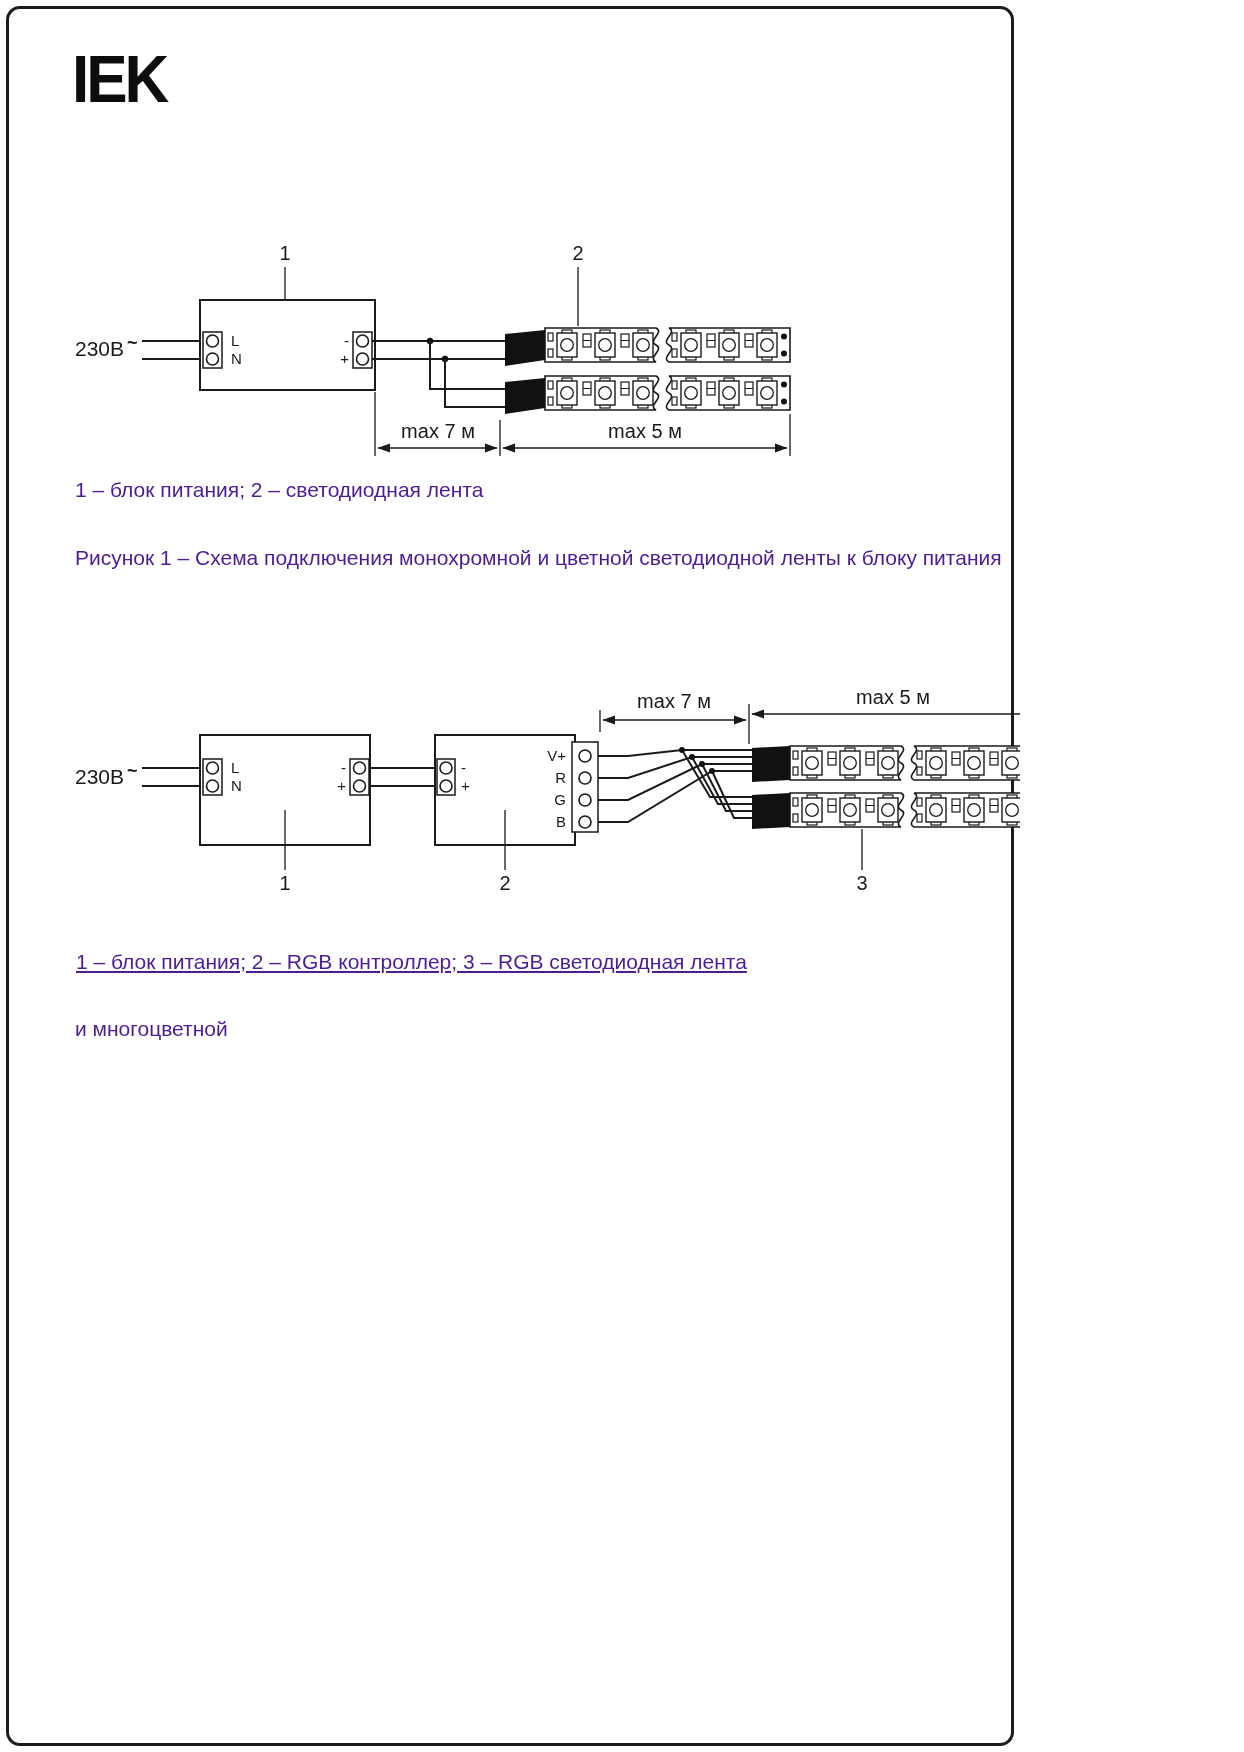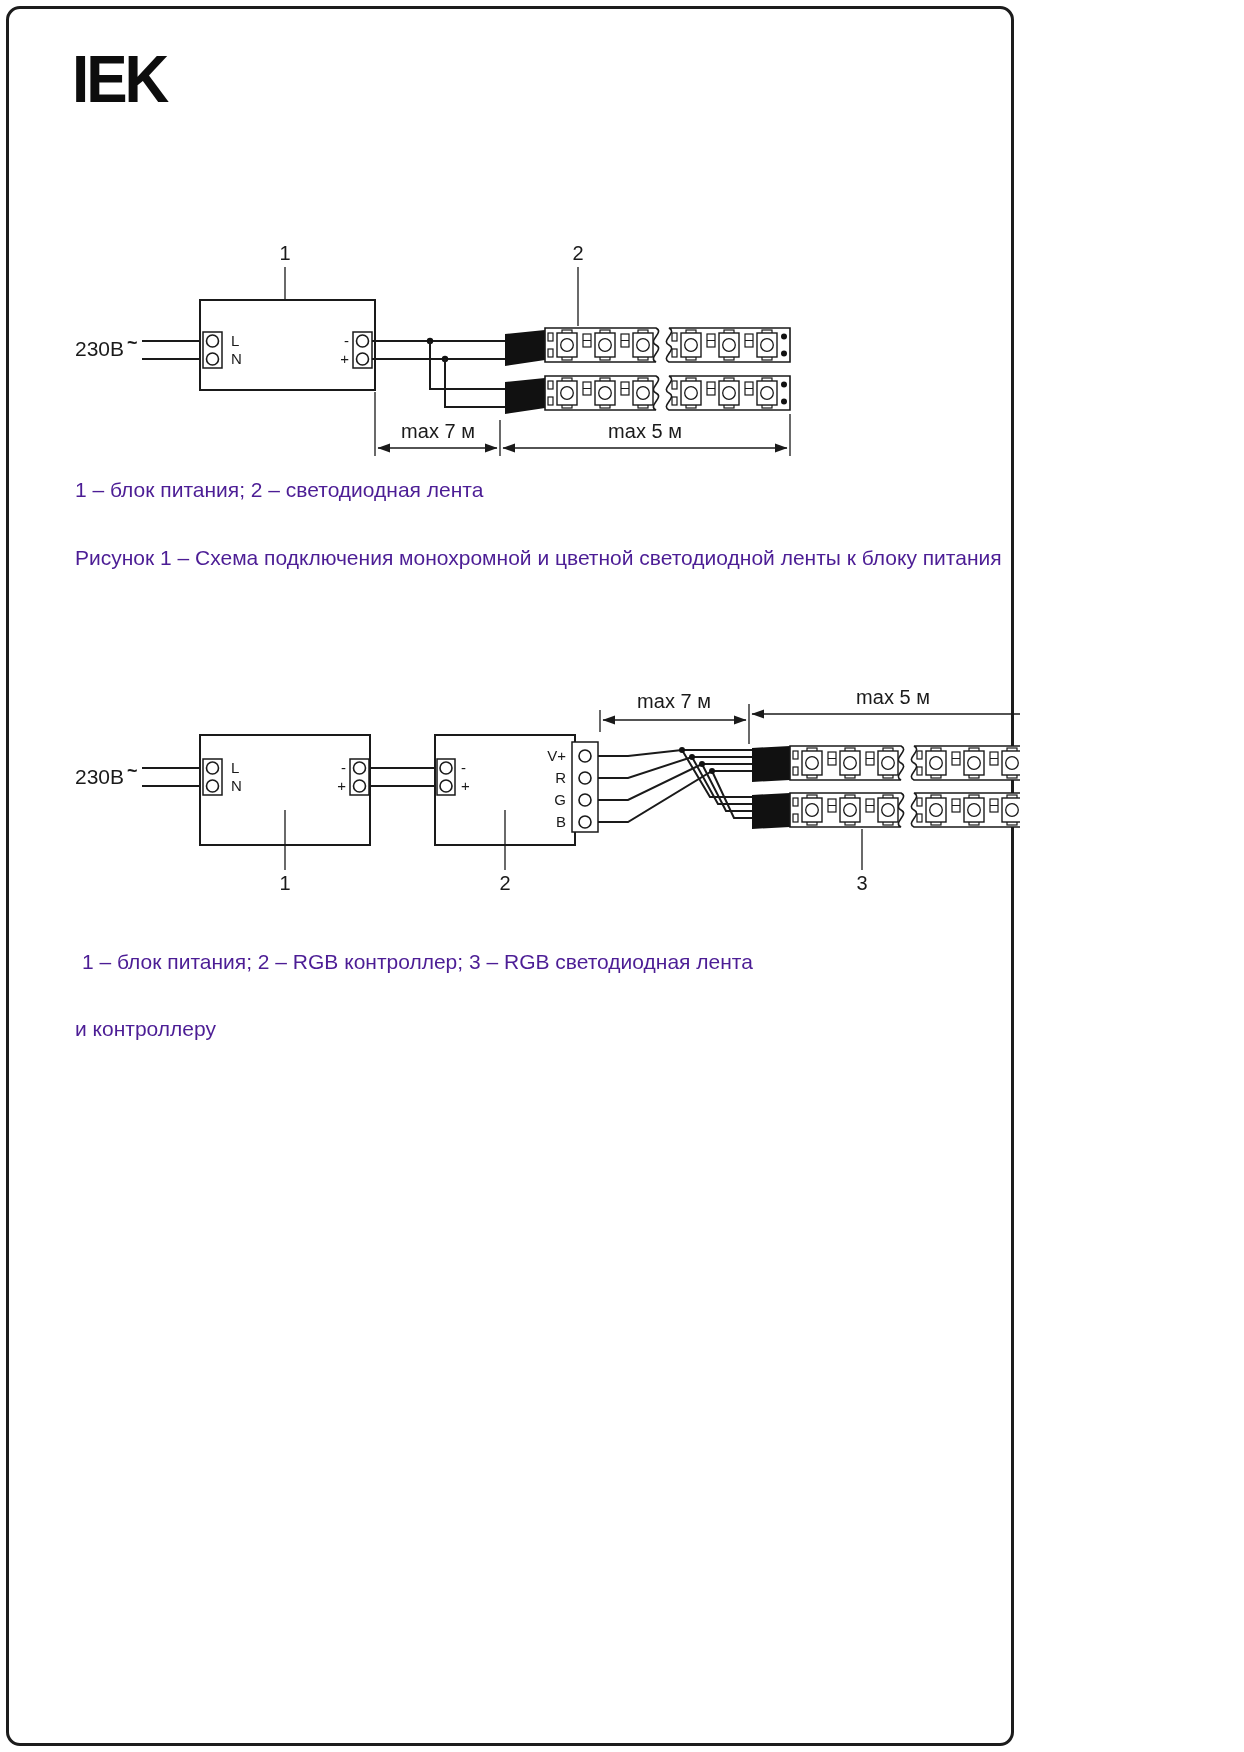--- a/index.html
+++ b/index.html
@@ -7,21 +7,21 @@
         font-family:"Liberation Sans",sans-serif;color:#1a1a1a;}
   .page-border{position:absolute;inset:6px;border:3px solid #1c1c1c;border-radius:14px;pointer-events:none;}
   .logo{position:absolute;left:72px;top:40px;font-size:62px;font-weight:bold;letter-spacing:-3px;
         color:#0d0d0d;transform:scaleY(1.08);transform-origin:top left;}
   .fig{position:absolute;left:0;}
   .fig1{top:240px;}
   .fig2{top:690px;}
   .caption{position:absolute;left:75px;font-size:21px;color:#4c1d95;white-space:nowrap;}
   .cap1{top:478px;}
   .title1{top:546px;}
-  .cap2{top:950px;left:82px;}
+  .cap2{top:950px;left:76px;text-decoration:underline;}
   .title2{top:1012px;line-height:34px;white-space:normal;width:1050px;}
   
   svg text{font-family:"Liberation Sans",sans-serif;fill:#1a1a1a;}
   .t21{font-size:21px;}
   .t20{font-size:20px;}
   .t17{font-size:18px;font-weight:bold;}
   .t15{font-size:15px;}
   .mid{text-anchor:middle;}
   .end{text-anchor:end;}
   .box{fill:#ffffff;stroke:#1a1a1a;stroke-width:2;}
@@ -228,15 +228,15 @@
       <text x="285" y="200" class="t20 mid">1</text>
       <line x1="505" y1="120" x2="505" y2="180" class="thin"></line>
       <text x="505" y="200" class="t20 mid">2</text>
       <line x1="862" y1="139" x2="862" y2="180" class="thin"></line>
       <text x="862" y="200" class="t20 mid">3</text>
     </g>
   </svg>
 
   <div class="caption cap2">1 – блок питания; 2 – RGB контроллер; 3 – RGB светодиодная лента</div>
   <div class="caption title2">
-    <div>и контроллеру</div>
+    <div>и многоцветной</div>
   </div>
 </div>
 
 </body></html>

